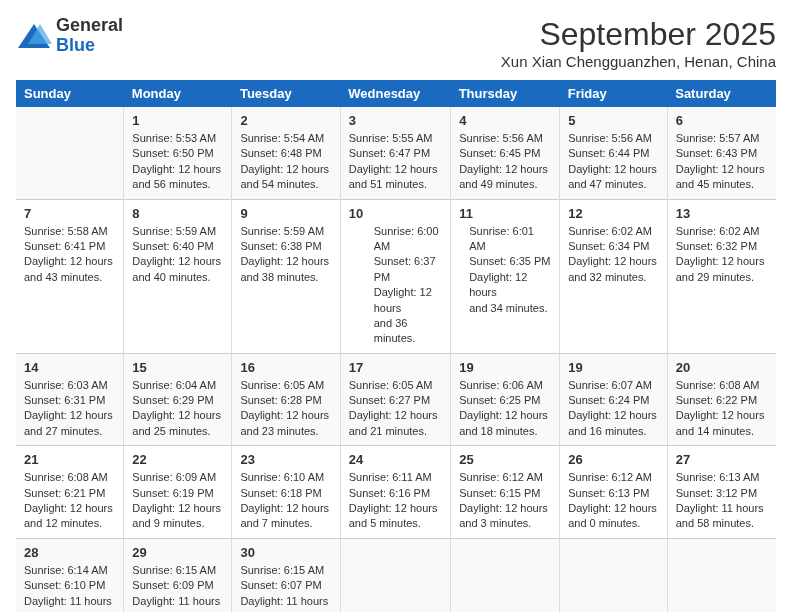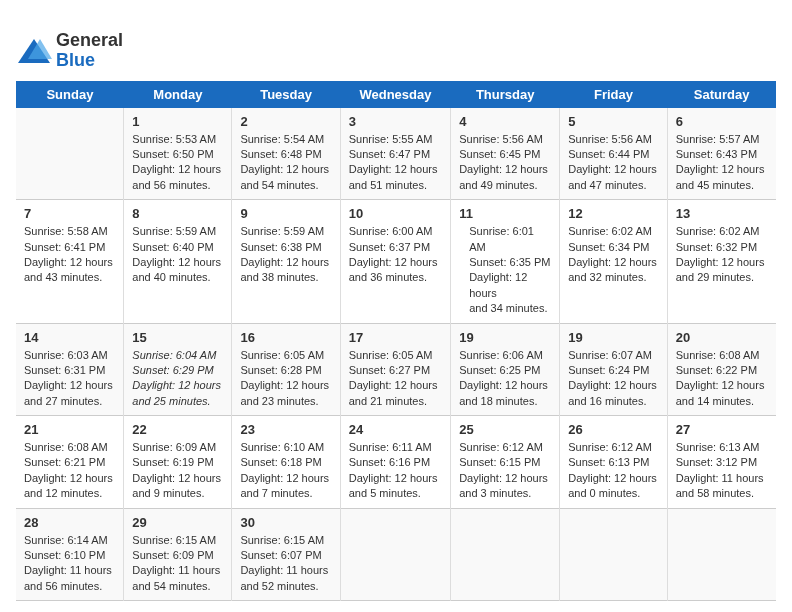--- a/index.html
+++ b/index.html
@@ -13,21 +13,20 @@
     .header {
       display: flex;
       justify-content: space-between;
       align-items: flex-start;
       margin-bottom: 10px;
     }
     .logo {
       display: flex;
       align-items: center;
       gap: 4px;
-      margin-top: 15px;
     }
     .logo-text {
       font-size: 18px;
       font-weight: bold;
       color: #333;
       line-height: 1.1;
     }
     .logo-blue { color: #1a6bbf; }
     .logo-icon {
       width: 36px;
@@ -46,21 +45,21 @@
       color: #333;
     }
     table {
       width: 100%;
       border-collapse: collapse;
       font-size: 11px;
     }
     thead tr th {
       background-color: #1a6bbf;
       color: #fff;
-      text-align: center;
+      text-align: left;
       padding: 6px 8px;
       font-size: 13px;
       font-weight: bold;
     }
     tbody tr {
       border-bottom: 1px solid #ccc;
     }
     tbody tr td {
       vertical-align: top;
       padding: 6px 8px;
@@ -96,20 +95,22 @@
         <polygon points="18,2 34,26 2,26" fill="#1a6bbf"></polygon>
         <polygon points="24,2 36,22 12,22" fill="#4da6e8" opacity="0.7"></polygon>
       </svg>
     </div>
     <div class="logo-text">
       <div>General</div>
       <div class="logo-blue">Blue</div>
     </div>
   </div>
   <div class="title-block">
+    <div class="month-title">September 2025</div>
+    <div class="subtitle">Xun Xian Chengguanzhen, Henan, China</div>
   </div>
 </div>
 
 <table>
   <thead>
     <tr id="header-row">
         <th>Sunday</th>
         <th>Monday</th>
         <th>Tuesday</th>
         <th>Wednesday</th>
@@ -181,21 +182,21 @@
         </td>
         <td>
           <div class="day-number">9</div>
           <div class="day-info" style="white-space: pre-line;">Sunrise: 5:59 AM
 Sunset: 6:38 PM
 Daylight: 12 hours
 and 38 minutes.</div>
         </td>
         <td>
           <div class="day-number">10</div>
-          <div class="day-info" style="white-space: pre-line;">Sunrise: 6:00 AM
+          <div class="day-info" style="white-space: pre-line; margin-left: 25px;">Sunrise: 6:00 AM
 Sunset: 6:37 PM
 Daylight: 12 hours
 and 36 minutes.</div>
         </td>
         <td>
           <div class="day-number">11</div>
           <div class="day-info" style="white-space: pre-line; margin-left: 10px;">Sunrise: 6:01 AM
 Sunset: 6:35 PM
 Daylight: 12 hours
 and 34 minutes.</div>
@@ -218,21 +219,21 @@
       <tr>
         <td>
           <div class="day-number">14</div>
           <div class="day-info" style="white-space: pre-line;">Sunrise: 6:03 AM
 Sunset: 6:31 PM
 Daylight: 12 hours
 and 27 minutes.</div>
         </td>
         <td>
           <div class="day-number">15</div>
-          <div class="day-info" style="white-space: pre-line; font-style: italic;">Sunrise: 6:04 AM
+          <div class="day-info" style="white-space: pre-line;">Sunrise: 6:04 AM
 Sunset: 6:29 PM
 Daylight: 12 hours
 and 25 minutes.</div>
         </td>
         <td>
           <div class="day-number">16</div>
           <div class="day-info" style="white-space: pre-line;">Sunrise: 6:05 AM
 Sunset: 6:28 PM
 Daylight: 12 hours
 and 23 minutes.</div>

